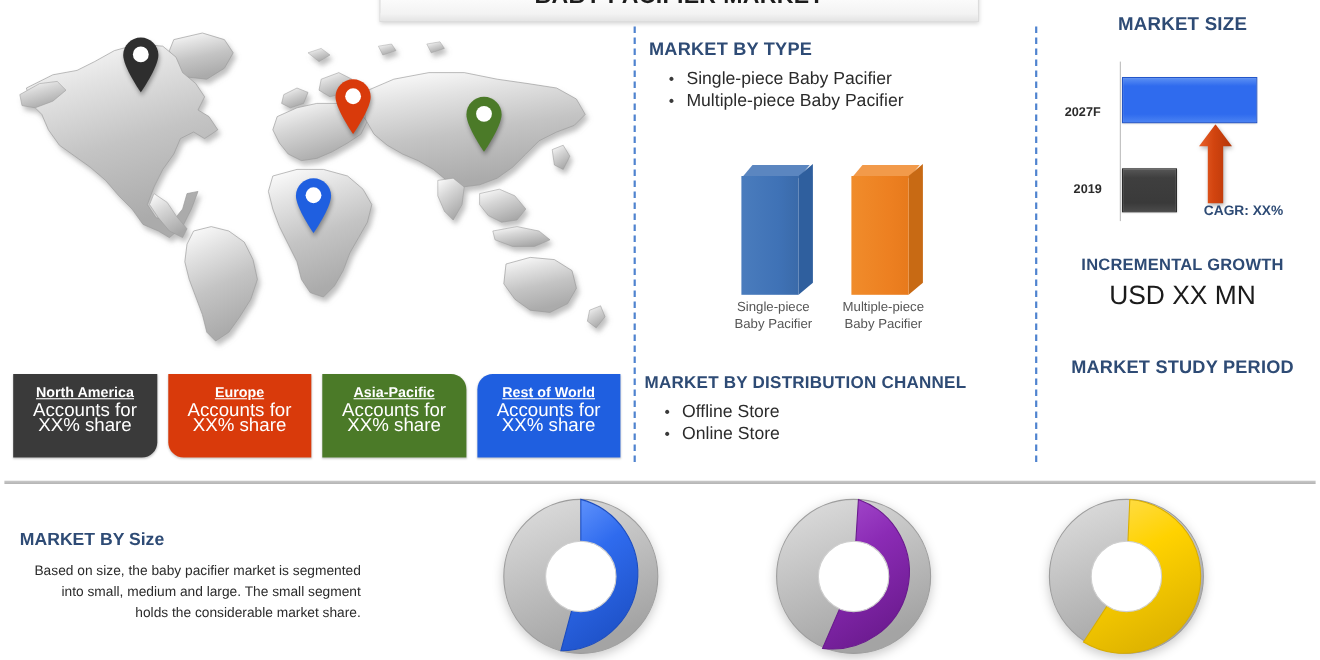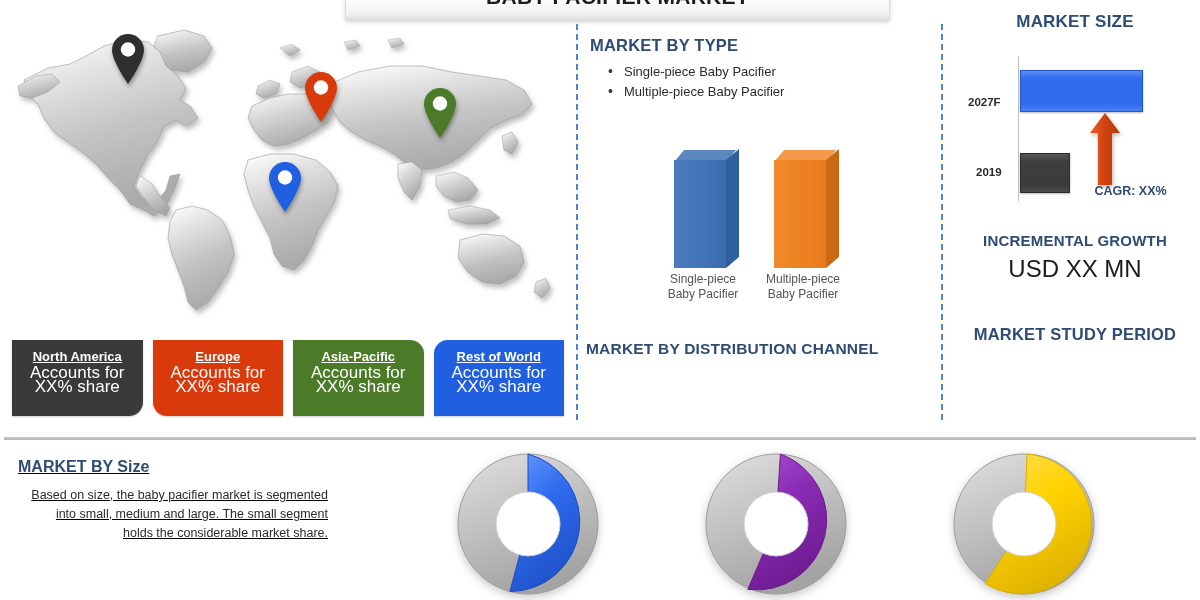--- a/index.html
+++ b/index.html
@@ -67,21 +67,21 @@
   .region-sub { font-size: 17px; line-height: 13.5px; font-weight: 400; }
 
   
   .mid { position:absolute; left: 590px; top: 36px; width: 346px; }
   .sec-head {
     color:#2e4b75; font-size: 16.5px; font-weight: bold; letter-spacing:.2px;
     margin-bottom: 8px;
   }
   ul.bullets { list-style:none; margin: 0 0 0 16px; }
   ul.bullets li {
-    position: relative; padding-left: 18px; font-size: 13px; color:#2b2b2b;
+    position: relative; padding-left: 18px; font-size: 16px; color:#2b2b2b;
     line-height: 18px; margin-bottom: 2px;
   }
   ul.bullets li::before {
     content:"\2022"; position:absolute; left: 2px; top: -1px;
     font-size: 14px; color:#3a3a3a;
   }
 
   .bars3d { position:absolute; left: 660px; top: 150px; width: 200px; height: 160px; }
   .bar3d { position:absolute; }
   .bar3d .front { position:absolute; left:0; top:10px; width:52px; height:108px; }
@@ -133,21 +133,21 @@
   .ig-title { position:absolute; left:950px; top: 232px; width:250px; font-size: 15px; }
   .ig-value {
     position:absolute; left:950px; top: 255px; width:250px;
     text-align:center; font-size: 24px; font-weight: normal; color:#1b1b1b;
   }
   .msp-title { position:absolute; left:950px; top: 325px; width:250px; font-size: 16.5px; }
   .msp-lines { position:absolute; left:950px; top: 350px; width:250px; text-align:center; }
   .msp-lines div { font-size: 12.5px; font-weight: bold; color:#1f1f1f; line-height: 17px; }
 
   
-  .bot-left { position:absolute; left: 18px; top: 458px; width: 310px; text-decoration: underline; }
+  .bot-left { position:absolute; left: 18px; top: 482px; width: 310px; }
   .bot-head { color:#2e4b75; font-size: 16px; font-weight:bold; margin-bottom: 10px; }
   .bot-body { font-size: 12.5px; color:#2b2b2b; line-height: 19px; margin-left: 12px; text-align: right; }
 
   .donuts { position:absolute; left: 440px; top: 448px; width: 740px; height: 152px; }
   .donut { position:absolute; top: 0; width: 152px; height: 152px; }
   .donut svg { width:100%; height:100%; display:block;
                filter: drop-shadow(0 3px 5px rgba(0,0,0,.22)); }
 </style>
 </head>
 <body>
@@ -298,20 +298,24 @@
       <div class="front" style="background:linear-gradient(90deg,#f08c2b,#ed8021 65%,#e77a1c)"></div>
       <div class="bar-label">
         <div>Multiple-piece</div>
         <div>Baby Pacifier</div>
       </div>
     </div>
   </div>
 
   <div class="dc-block">
     <div class="sec-head dc-head">MARKET BY DISTRIBUTION CHANNEL</div>
+    <ul class="bullets">
+      <li>Offline Store</li>
+      <li>Online Store</li>
+    </ul>
   </div>
 
   <div class="right">
     <div class="right-head ms-title">MARKET SIZE</div>
   </div>
 
   <div class="ms-chart">
     <div class="ms-axis"></div>
     <div class="ms-bar blue"></div>
     <div class="ms-bar dark"></div>

